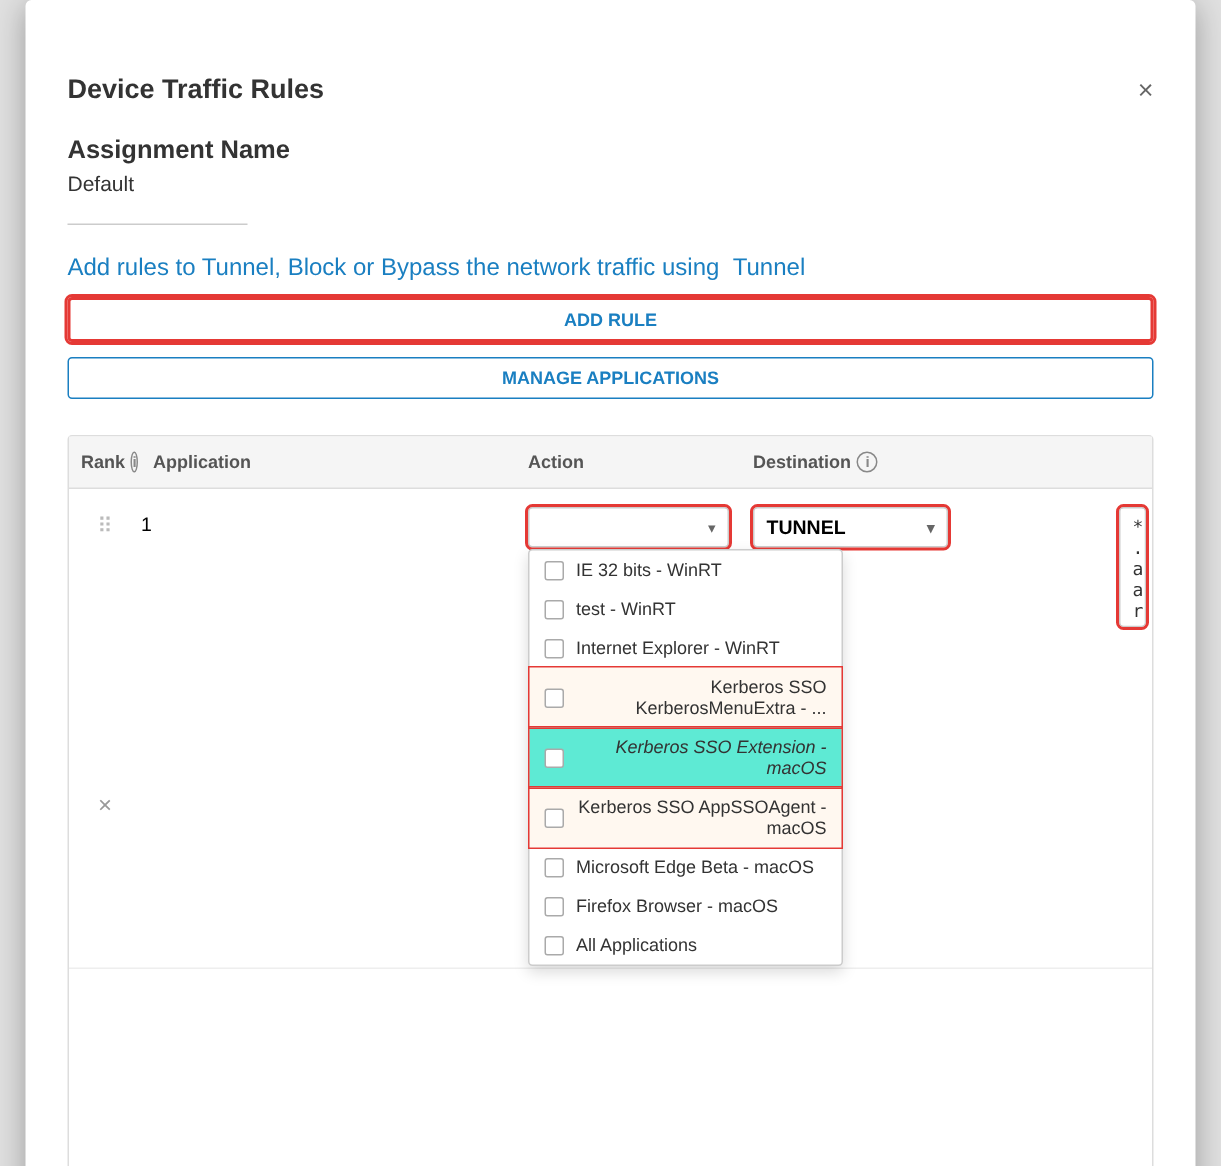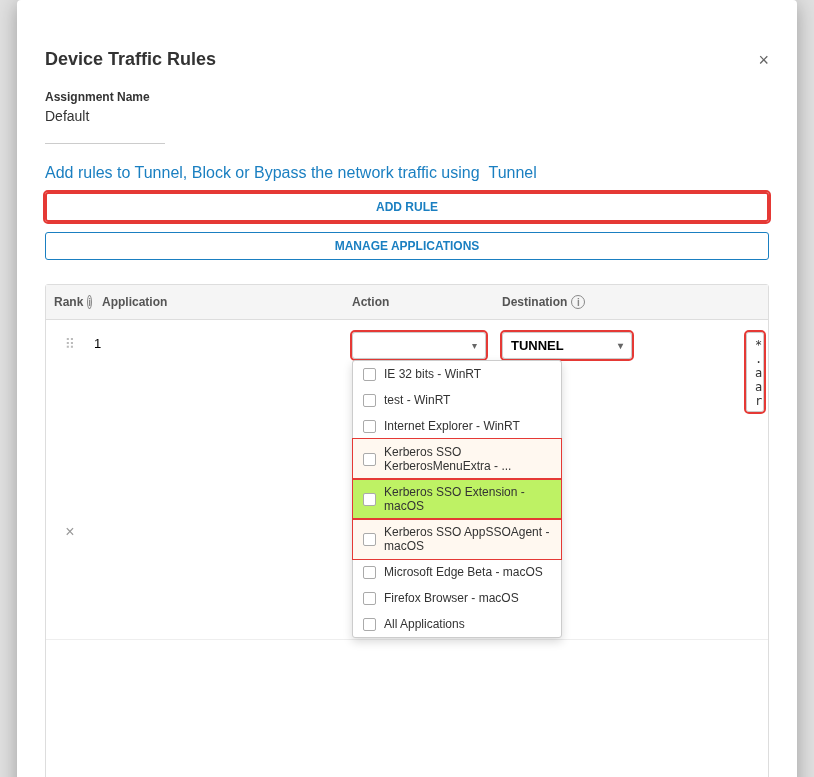--- a/index.html
+++ b/index.html
@@ -37,21 +37,21 @@
     .close-icon {
       cursor: pointer;
       color: #666;
       font-size: 18px;
       line-height: 1;
     }
     .assignment-section {
       margin-bottom: 20px;
     }
     .field-label {
-      font-size: 12px;
+      font-size: 17px;
       font-weight: 600;
       color: #333;
       margin-bottom: 4px;
     }
     .field-value {
       font-size: 14px;
       color: #333;
       border-bottom: 1px solid #ccc;
       padding-bottom: 19px;
       width: 120px;
@@ -167,20 +167,21 @@
       position: absolute;
       top: 36px;
       left: 8px;
       right: 0;
       background: #fff;
       border: 1px solid #ccc;
       border-radius: 3px;
       z-index: 100;
       box-shadow: 0 4px 10px rgba(0,0,0,0.15);
       width: 210px;
+      text-align: right;
     }
     .dropdown-item {
       display: flex;
       align-items: center;
       gap: 8px;
       padding: 6px 10px;
       font-size: 12px;
       color: #333;
       cursor: pointer;
     }
@@ -322,21 +323,21 @@
               <span>test - WinRT</span>
             </div>
           <div class="dropdown-item">
               <span class="checkbox"></span>
               <span>Internet Explorer - WinRT</span>
             </div>
           <div class="dropdown-item highlighted" style="outline:1px solid #e53935;background:#fff8f0;">
               <span class="checkbox"></span>
               <span>Kerberos SSO KerberosMenuExtra - ...</span>
             </div>
-          <div class="dropdown-item highlighted" style="outline:1px solid #e53935;background:#bef264;">
+          <div class="dropdown-item highlighted" style="outline:1px solid #e53935;background:#5eead4;font-style:italic;">
               <span class="checkbox"></span>
               <span>Kerberos SSO Extension - macOS</span>
             </div>
           <div class="dropdown-item highlighted" style="outline:1px solid #e53935;background:#fff8f0;">
               <span class="checkbox"></span>
               <span>Kerberos SSO AppSSOAgent - macOS</span>
             </div>
           <div class="dropdown-item">
               <span class="checkbox"></span>
               <span>Microsoft Edge Beta - macOS</span>

